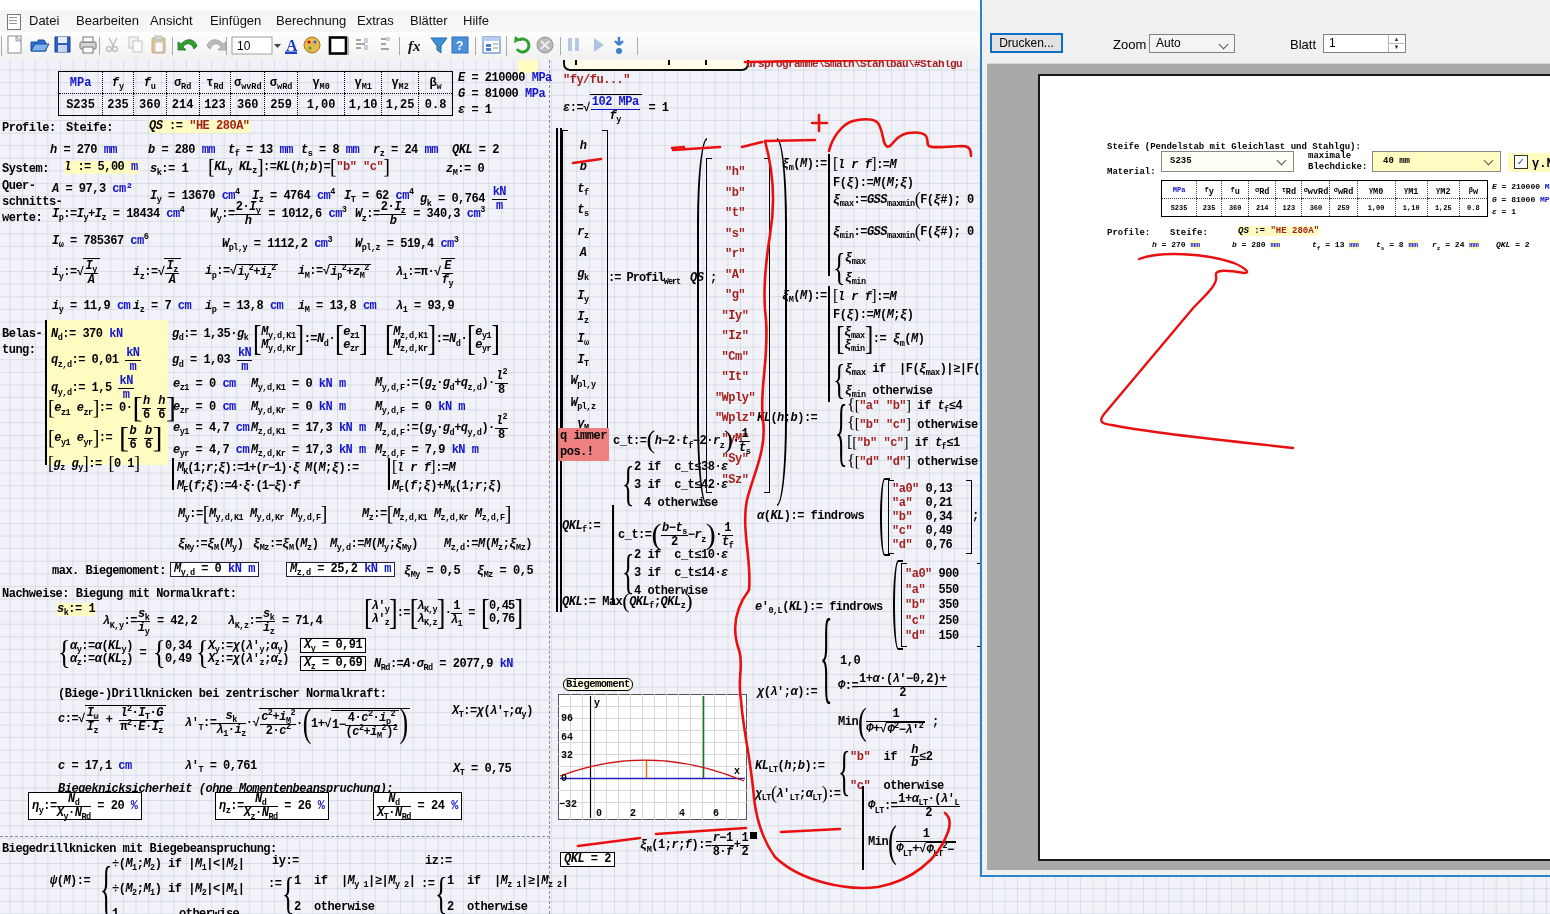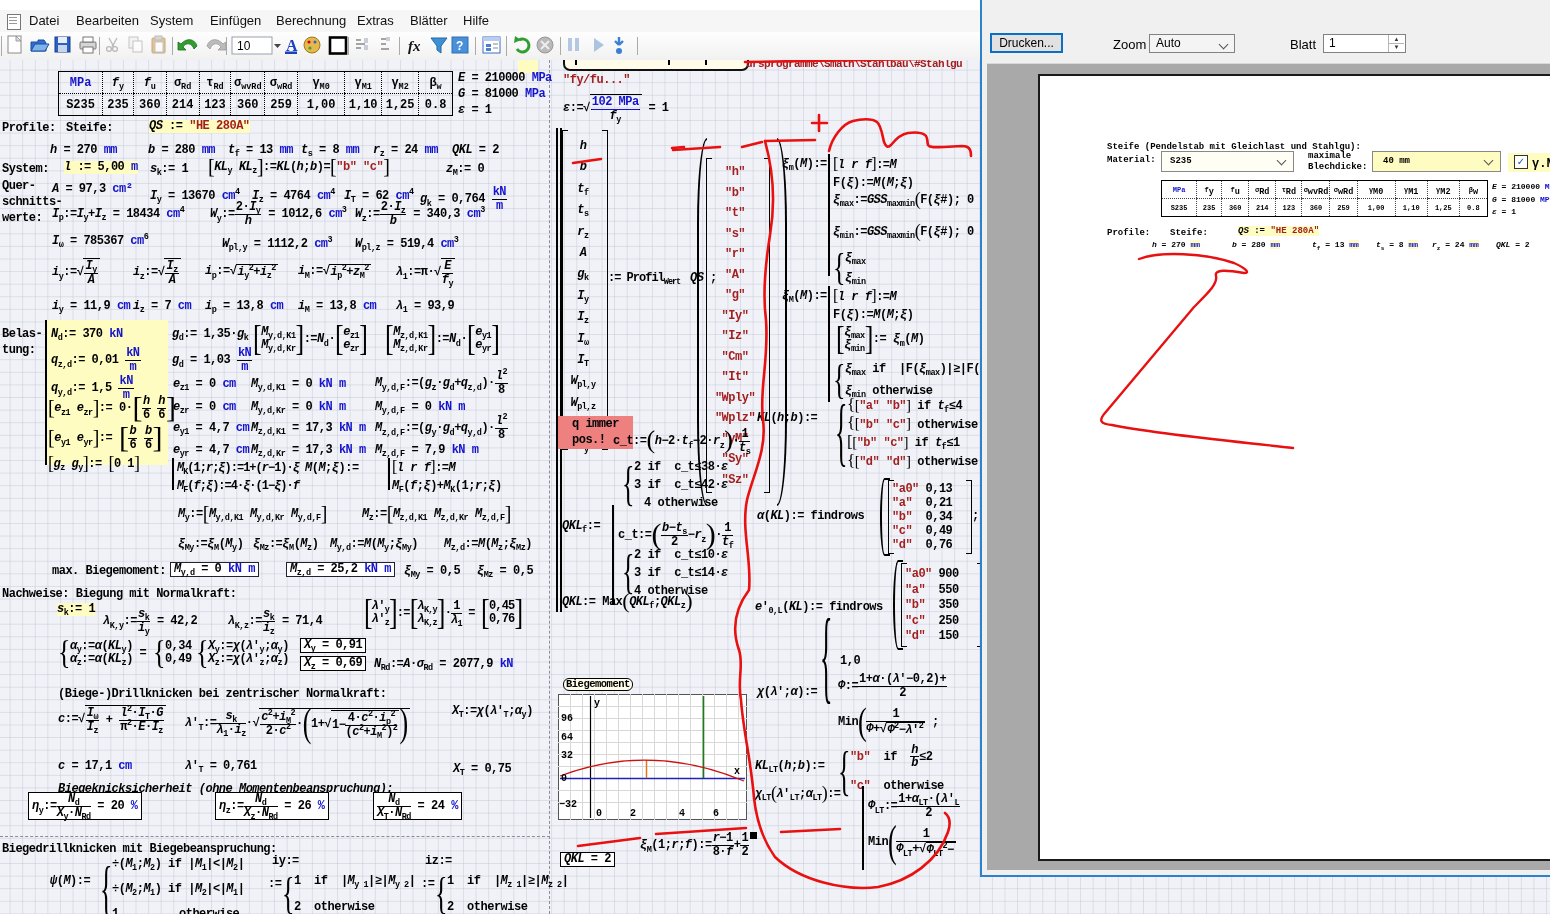--- a/index.html
+++ b/index.html
@@ -57,21 +57,21 @@
 </style></head>
 <body>
 <div id="app">
   <div id="menu">
     <span style="left:7px;top:4px;width:12px;height:14px;border:1px solid #777;background:#fff;display:block"></span>
       <span style="left:9px;top:7px;width:8px;height:1px;background:#999;display:block"></span>
       <span style="left:9px;top:10px;width:8px;height:1px;background:#999;display:block"></span>
       <span style="left:9px;top:13px;width:8px;height:1px;background:#999;display:block"></span>
     <span style="left:29px">Datei</span>
       <span style="left:76px">Bearbeiten</span>
-    <span style="left:150px">System</span>
+    <span style="left:150px">Ansicht</span>
       <span style="left:210px">Einfügen</span>
     <span style="left:276px">Berechnung</span>
       <span style="left:357px">Extras</span>
     <span style="left:410px">Blätter</span>
       <span style="left:463px">Hilfe</span>
   </div>
   <div id="tool"><svg width="700" height="28" xmlns="http://www.w3.org/2000/svg">
     <g stroke="#aaa" stroke-width="1">
           <path d="M1.5,4 V24 M99.5,5 V23 M172.5,5 V23 M226.5,5 V23 M348.5,5 V23 M399.5,5 V23 M475.5,5 V23 M506.5,4 V24 M560.5,5 V23 M637.5,5 V23"></path>
         </g>
@@ -353,21 +353,21 @@
         <span>"Iz"</span>
         <span>"Cm"</span>
         <span>"It"</span>
         <span>"Wply"</span>
         <span>"Wplz"</span>
         <span>"yM"</span>
         <span>"Sy"</span>
         <span>"Sz"</span>
       </div>
 
-    <div class="f" style="left:558px;top:356px;background:#ee8080;padding:1px 14px;line-height:1.3">q immer<br>pos.!</div>
+    <div class="f" style="left:558px;top:368px;background:#ee8080;padding:1px 2px;line-height:1.3">q immer<br>pos.!</div>
     <div class="f" style="left:613px;top:368px">c_t:=<span class="bk" style="font-size:26px">(</span><i>h</i>−2·<i>t</i><sub>f</sub>−2·<i>r</i><sub>z</sub><span class="bk" style="font-size:26px">)</span>·<span class="fr"><span class="n">1</span><span class="d"><i>t</i><sub>s</sub></span></span></div>
     <div class="f" style="left:622px;top:398px;line-height:1.5"><span class="bk" style="font-size:26px;transform:scaleY(1.85)">{</span><span class="stk" style="text-align:center;line-height:1.5"><span>2&nbsp;if&nbsp;&nbsp;c_t≤38·<i>ε</i></span><span>3&nbsp;if&nbsp;&nbsp;c_t≤42·<i>ε</i></span><span>4&nbsp;otherwise</span></span></div>
     <div class="f" style="left:562px;top:460px"><i>QKL</i><sub>f</sub>:=</div>
     <div class="vb" style="left:612px;top:445px;width:1.6px;height:100px"></div>
     <div class="f" style="left:618px;top:462px">c_t:=<span class="bk" style="font-size:30px">(</span><span class="fr"><span class="n"><i>b</i>−<i>t</i><sub>s</sub></span><span class="d">2</span></span>−<i>r</i><sub>z</sub><span class="bk" style="font-size:30px">)</span>·<span class="fr"><span class="n">1</span><span class="d"><i>t</i><sub>f</sub></span></span></div>
     <div class="f" style="left:622px;top:486px;line-height:1.45"><span class="bk" style="font-size:26px;transform:scaleY(1.85)">{</span><span class="stk" style="text-align:left;line-height:1.5"><span>2&nbsp;if&nbsp;&nbsp;c_t≤10·<i>ε</i></span><span>3&nbsp;if&nbsp;&nbsp;c_t≤14·<i>ε</i></span><span>4&nbsp;otherwise</span></span></div>
     <div class="f" style="left:562px;top:536px"><i>QKL</i>:= Max<span class="bk" style="font-size:22px">(</span><i>QKL</i><sub>f</sub>;<i>QKL</i><sub>z</sub><span class="bk" style="font-size:22px">)</span></div>
 
     <div class="f" style="left:782px;top:98px"><i>ξ</i><sub>m</sub>(<i>M</i>):=</div>
     <div class="vb" style="left:828px;top:94px;height:122px"></div>
@@ -470,21 +470,21 @@
       <div style="position:absolute;left:167px;top:34px;width:86px;height:19px;background:#f4f4f4;border:1px solid #828282;box-sizing:border-box;font:400 12px 'Liberation Sans',sans-serif;line-height:17px;padding-left:6px">Auto<span style="position:absolute;right:7px;top:6px;width:6px;height:6px;border-left:1.5px solid #555;border-bottom:1.5px solid #555;transform:rotate(-45deg)"></span></div>
       <div style="position:absolute;left:308px;top:37px;font:400 13px 'Liberation Sans',sans-serif">Blatt</div>
       <div style="position:absolute;left:341px;top:34px;width:83px;height:19px;background:#fff;border:1px solid #828282;box-sizing:border-box;font:400 12px 'Liberation Sans',sans-serif;line-height:17px;padding-left:5px">1
         <span style="position:absolute;right:1px;top:0px;width:15px;height:8px;border-left:1px solid #b5b5b5;border-bottom:1px solid #b5b5b5;font-size:6px;text-align:center;line-height:8px;color:#333">▲</span>
         <span style="position:absolute;right:1px;bottom:0px;width:15px;height:8px;border-left:1px solid #b5b5b5;font-size:6px;text-align:center;line-height:7px;color:#333">▼</span>
       </div>
     </div>
     <div id="pvgray">
         <div id="page">
       <div class="pf" style="left:67px;top:66px">Steife (Pendelstab mit Gleichlast und Stahlgu):</div>
-      <div class="pf" style="left:67px;top:79px">Material:</div>
+      <div class="pf" style="left:67px;top:91px">Material:</div>
       <div style="position:absolute;left:121px;top:75px;width:133px;height:21px;border:1px solid #888;background:#fffef5;font:400 9px 'Liberation Mono',monospace;font-weight:bold;line-height:19px;padding-left:8px;box-sizing:border-box">S235<span style="position:absolute;right:8px;top:5px;width:6px;height:6px;border-left:1.5px solid #555;border-bottom:1.5px solid #555;transform:rotate(-45deg)"></span></div>
       <div class="pf" style="left:268px;top:75px">maximale</div>
       <div class="pf" style="left:268px;top:86px">Blechdicke:</div>
       <div style="position:absolute;left:332px;top:75px;width:129px;height:21px;border:1px solid #888;background:#fffcc2;font:400 9px 'Liberation Mono',monospace;font-weight:bold;line-height:19px;padding-left:10px;box-sizing:border-box">40 mm<span style="position:absolute;right:8px;top:5px;width:6px;height:6px;border-left:1.5px solid #555;border-bottom:1.5px solid #555;transform:rotate(-45deg)"></span></div>
       <div style="position:absolute;left:468px;top:77px;right:0;height:19px;background:#fffcc2"></div>
       <div style="position:absolute;left:474px;top:79px;width:12px;height:12px;background:#fff;border:1px solid #333;font-size:10px;line-height:12px;text-align:center;color:#1a56b0">✓</div>
       <div class="pf" style="left:492px;top:81px;font-size:12px">γ.N</div>
       <table id="mtab" style="left:121px;top:104px;width:327px">
             <tbody>
               <tr>

